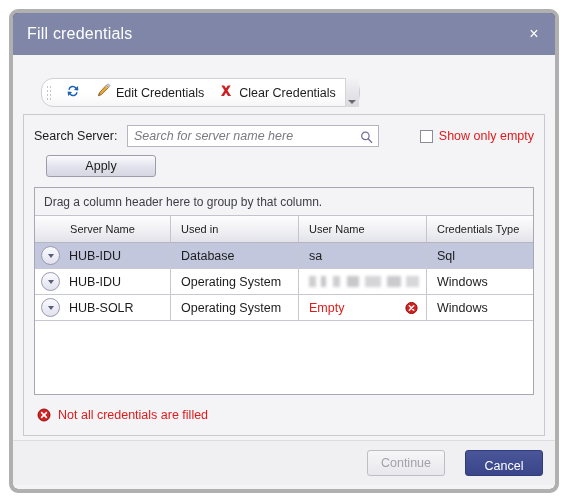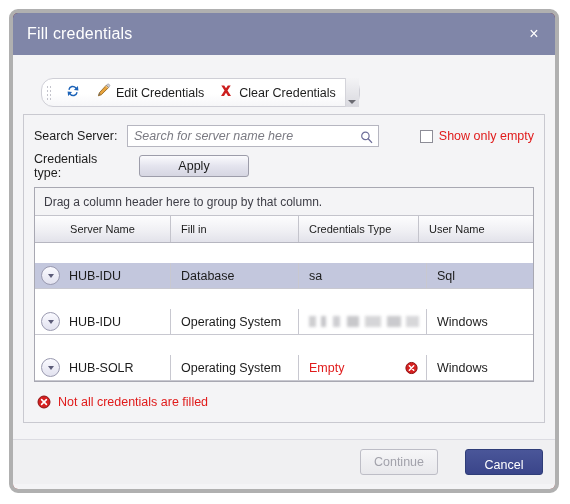--- a/index.html
+++ b/index.html
@@ -290,21 +290,20 @@
   .hc.c3 { flex: 0 0 120px; }
   .hc.c4 { flex: 1 1 auto; border-right: 0; padding-left: 0; }
 
   .grid-body { flex: 1 1 auto; background: #ffffff; overflow: hidden; }
 
   .row {
     display: flex;
     height: 26px;
     border-bottom: 1px solid #c8c8d0;
     box-sizing: border-box;
-    margin-top: 20px;
   }
   .row.sel { background: #c3c7dd; }
   .cell {
     display: flex;
     align-items: center;
     font-size: 12.5px;
     color: #1c1c1c;
     border-right: 1px solid #c8c8d0;
     box-sizing: border-box;
     padding-left: 10px;
@@ -373,22 +372,22 @@
   
   .footer {
     flex: 0 0 45px;
     height: 45px;
     background: #f0f0f2;
     border-top: 1px solid #dcdce2;
     display: flex;
     align-items: center;
     justify-content: flex-end;
     padding-right: 12px;
-    gap: 27px;
-    margin: 16px -10px;
+    gap: 20px;
+    margin: 4px -10px;
     padding-left: 10px;
     box-sizing: border-box;
   }
   .btn-secondary {
     width: 78px; height: 26px;
     border: 1px solid #bdbdc6;
     border-radius: 3px;
     background: linear-gradient(to bottom, #f6f6f8, #e8e8ec);
     color: #a2a2ab;
     font-family: "Liberation Sans", sans-serif;
@@ -473,35 +472,34 @@
             </svg>
           </span>
         </div>
         <div class="chk-wrap">
           <span class="chk"></span>
           <span class="chk-lbl">Show only empty</span>
         </div>
       </div>
 
       <div class="filt-row">
-        <span class="filt-label">Credentials type:</span>
         <button class="apply-btn">Apply</button>
       </div>
 
       <div class="grid">
 
         <div class="group-bar">
           <span>Drag a column header here to group by that column.</span>
         </div>
 
         <div class="grid-head">
           <div class="hc c0">Server Name</div>
-          <div class="hc c1">Fill in</div>
+          <div class="hc c1">Used in</div>
+          <div class="hc c2">User Name</div>
           <div class="hc c3">Credentials Type</div>
-          <div class="hc c2">User Name</div>
           <div class="hc c4"></div>
         </div>
 
         <div class="grid-body">
 
           <div class="row sel">
             <div class="cell c0">
               <span class="expander">
                   <span class="v"></span>
                 </span>

